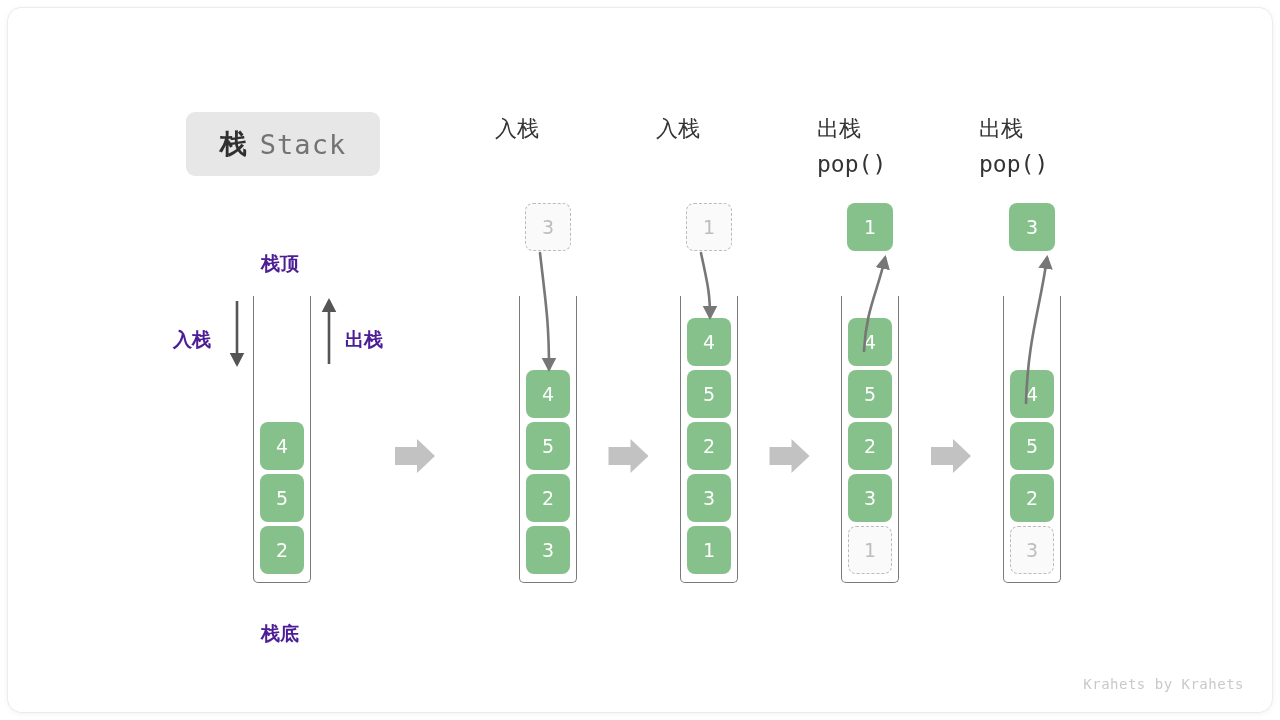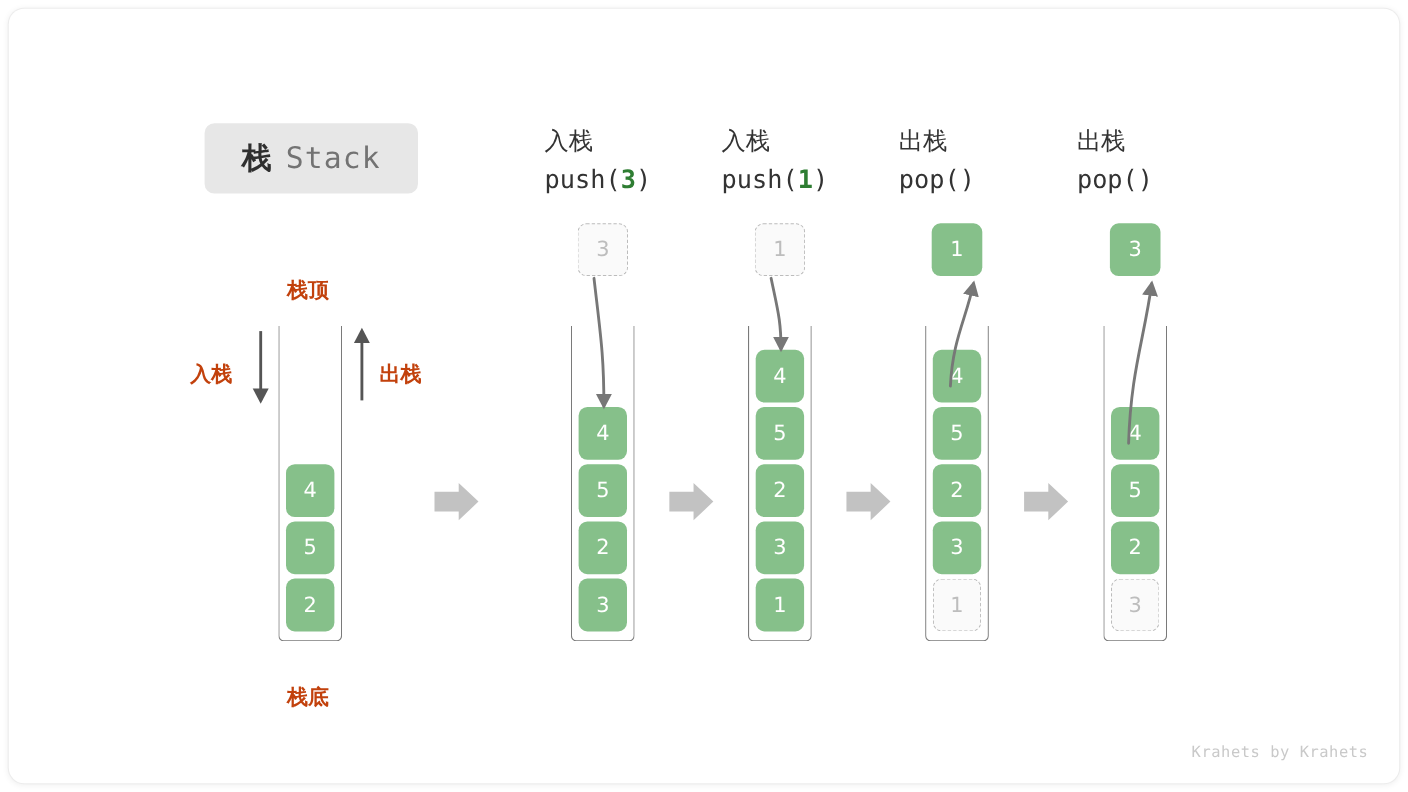--- a/index.html
+++ b/index.html
@@ -56,21 +56,21 @@
     font-size: 27px;
     color: #737373;
     letter-spacing: 1px;
   }
   
   .label-cn {
     position: absolute;
     font-family: "DejaVu Sans", sans-serif;
     font-size: 19px;
     font-weight: bold;
-    color: #c2410c;
+    color: #4c1d95;
     white-space: nowrap;
   }
   .lbl-top    { left: 253px; top: 243px; }
   .lbl-bottom { left: 253px; top: 613px; }
   .lbl-push   { left: 165px; top: 319px; }
   .lbl-pop    { left: 337px; top: 319px; }
 
   
   .col-header {
     position: absolute;
@@ -189,34 +189,32 @@
     <div id="columns-root">
         <div class="stack-container" style="left: 245px; top: 288px;">
           <div class="cells">
             <div class="cell filled">4</div>
             <div class="cell filled">5</div>
             <div class="cell filled">2</div>
           </div>
         </div>
         <div class="col-header" style="left: 487px;">
           <div class="op-cn">入栈</div>
-          <div class="op-code"><span>push(</span><span class="arg">3</span><span>)</span></div>
         </div>
         <div class="float-cell ghost" style="left: 517px; top: 195px;">3</div>
         <div class="stack-container" style="left: 511px; top: 288px;">
           <div class="cells">
             <div class="cell filled">4</div>
             <div class="cell filled">5</div>
             <div class="cell filled">2</div>
             <div class="cell filled">3</div>
           </div>
         </div>
         <div class="col-header" style="left: 648px;">
           <div class="op-cn">入栈</div>
-          <div class="op-code"><span>push(</span><span class="arg">1</span><span>)</span></div>
         </div>
         <div class="float-cell ghost" style="left: 678px; top: 195px;">1</div>
         <div class="stack-container" style="left: 672px; top: 288px;">
           <div class="cells">
             <div class="cell filled">4</div>
             <div class="cell filled">5</div>
             <div class="cell filled">2</div>
             <div class="cell filled">3</div>
             <div class="cell filled">1</div>
           </div>

